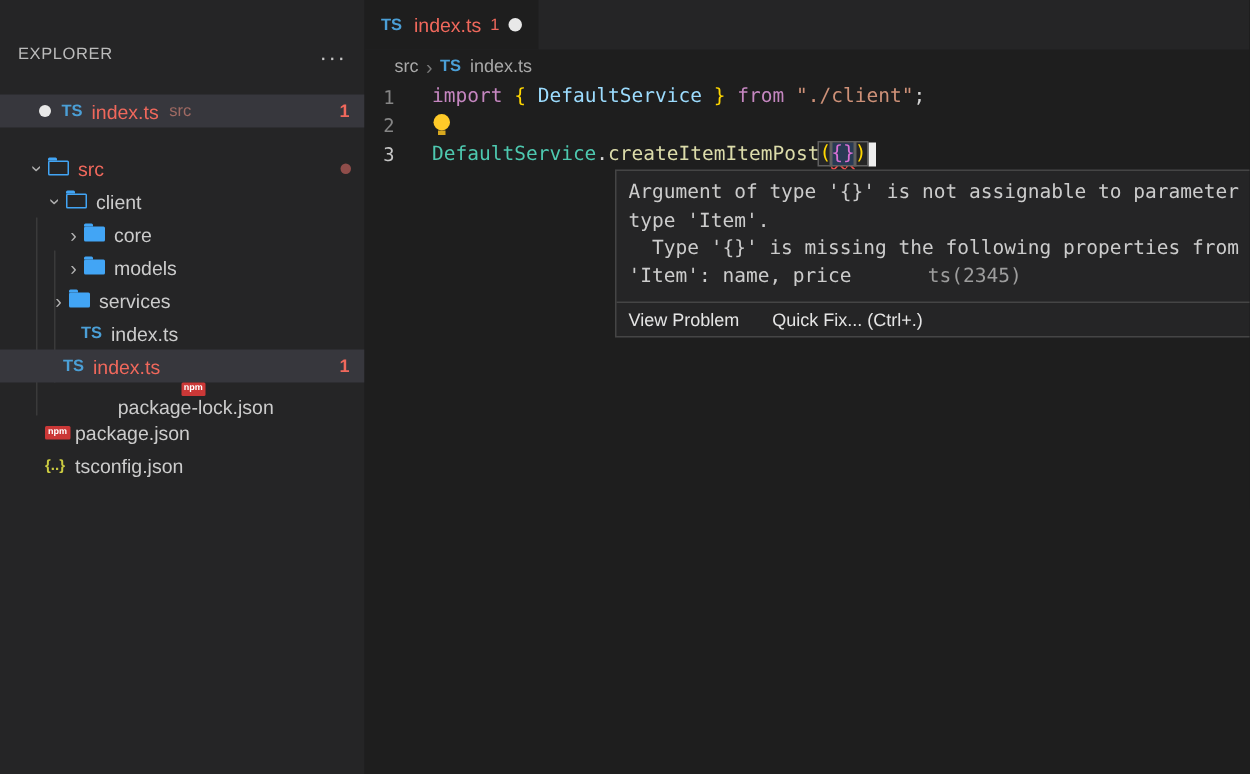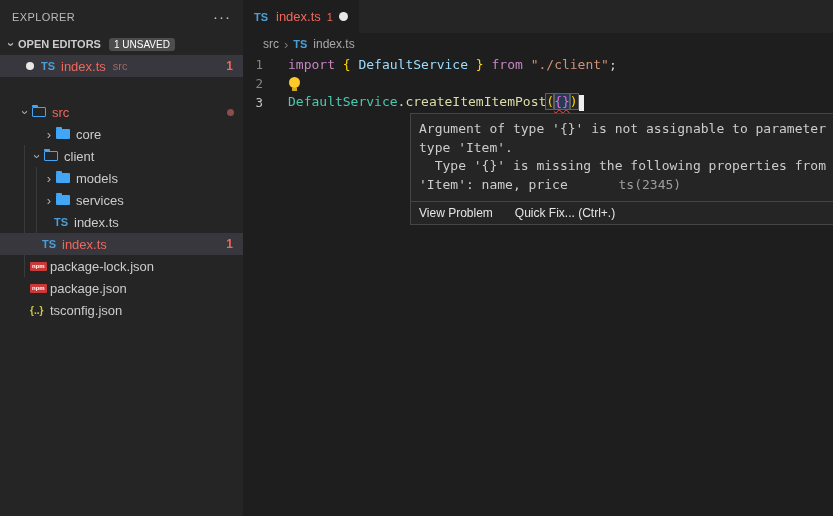--- a/index.html
+++ b/index.html
@@ -3,22 +3,22 @@
 <meta charset="utf-8">
 <style>
   * { margin:0; padding:0; box-sizing:border-box; }
   html,body { width:833px; height:516px; overflow:hidden; background:#1e1e1e;
               font-family:"Liberation Sans", sans-serif; }
   .app { position:relative; width:833px; height:516px; overflow:hidden; }
 
   
   .sidebar { position:absolute; left:0; top:0; width:243px; height:516px;
              background:#252526; color:#cccccc; }
-  .sb-header { height:33px; display:flex; align-items:center; padding:0 12px;
-               font-size:11px; color:#bbbbbb; letter-spacing:0.4px; }
+  .sb-header { height:33px; display:flex; padding:0 12px;
+               font-size:11px; color:#bbbbbb; letter-spacing:0.4px;margin-top:30px; }
   .sb-header .title { flex:1; }
   .sb-header .more { color:#c5c5c5; font-size:15px; letter-spacing:1px; cursor:pointer; }
 
   .section-header { height:22px; display:flex; align-items:center; padding-left:4px;
                     font-size:11px; font-weight:bold; color:#cccccc; cursor:pointer; }
   .ws-header { height:24px; }
   .chev { width:14px; display:inline-flex; justify-content:center; align-items:center;
           color:#b0b0b0; font-size:13px; flex:none; }
   .chev::before { content:"\203A"; display:block; }
   .chev.exp::before { transform:rotate(90deg); }
@@ -102,25 +102,20 @@
 <body>
 
 <div class="app">
 
   <aside class="sidebar">
     <div class="sb-header">
       <span class="title">EXPLORER</span>
       <span class="more">···</span>
     </div>
 
-    <div class="section-header">
-      <span class="chev exp"></span>
-      <span>OPEN EDITORS</span>
-      <span class="unsaved-badge">1 UNSAVED</span>
-    </div>
 
     <div class="open-editor-item">
       <span class="mod-dot"></span>
       <span class="ico">
           <span class="ts-glyph">TS</span>
         </span>
       <span class="err-text">index.ts</span>
       <span class="desc">src</span>
       <span class="count-badge">1</span>
     </div>
@@ -131,42 +126,42 @@
 
     <div class="tree" id="tree">
         <div class="tree-row" style="padding-left: 18px;">
           <span class="chev exp"></span>
           <span class="ico">
             <span class="folder-o"></span>
           </span>
           <span class="err-text">src</span>
           <span class="err-dot"></span>
         </div>
+        <div class="tree-row" style="padding-left: 30px;">
+          <span class="chev exp"></span>
+          <span class="ico">
+            <span class="folder-o"></span>
+          </span>
+          <span>client</span>
+        </div>
         <div class="tree-row" style="padding-left: 42px;">
           <span class="chev"></span>
           <span class="ico">
             <span class="folder-c"></span>
           </span>
           <span>core</span>
         </div>
-        <div class="tree-row" style="padding-left: 30px;">
-          <span class="chev exp"></span>
-          <span class="ico">
-            <span class="folder-o"></span>
-          </span>
-          <span>client</span>
-        </div>
         <div class="tree-row" style="padding-left: 42px;">
           <span class="chev"></span>
           <span class="ico">
             <span class="folder-c"></span>
           </span>
           <span>models</span>
         </div>
-        <div class="tree-row" style="padding-left: 42px;">
+        <div class="tree-row" style="padding-left: 32px;">
           <span class="chev"></span>
           <span class="ico">
             <span class="folder-c"></span>
           </span>
           <span>services</span>
         </div>
         <div class="tree-row" style="padding-left: 42px;">
           <span class="chev-spacer"></span>
           <span class="ico">
             <span class="ts-glyph">TS</span>
@@ -174,21 +169,21 @@
           <span>index.ts</span>
         </div>
         <div class="tree-row selected" style="padding-left: 30px;">
           <span class="chev-spacer"></span>
           <span class="ico">
             <span class="ts-glyph">TS</span>
           </span>
           <span class="err-text">index.ts</span>
           <span class="count-badge">1</span>
         </div>
-        <div class="tree-row" style="padding-left: 18px;">
+        <div class="tree-row" style="padding-left: 18px; flex-direction: column;">
           <span class="chev-spacer"></span>
           <span class="ico">
             <span class="npm-glyph">npm</span>
           </span>
           <span>package-lock.json</span>
         </div>
         <div class="tree-row" style="padding-left: 18px; text-align: right;">
           <span class="chev-spacer"></span>
           <span class="ico">
             <span class="npm-glyph">npm</span>

